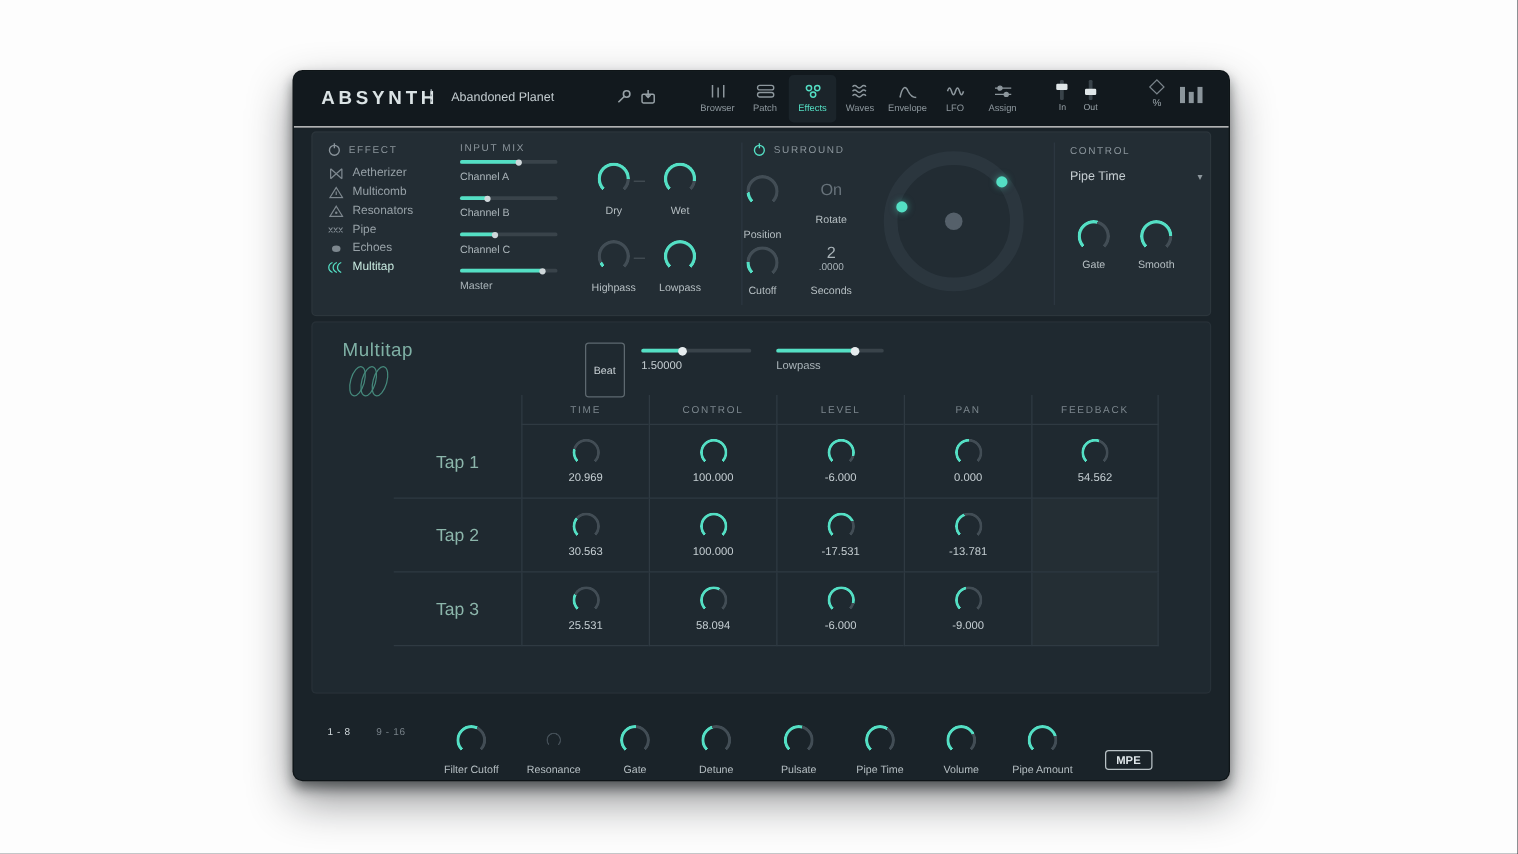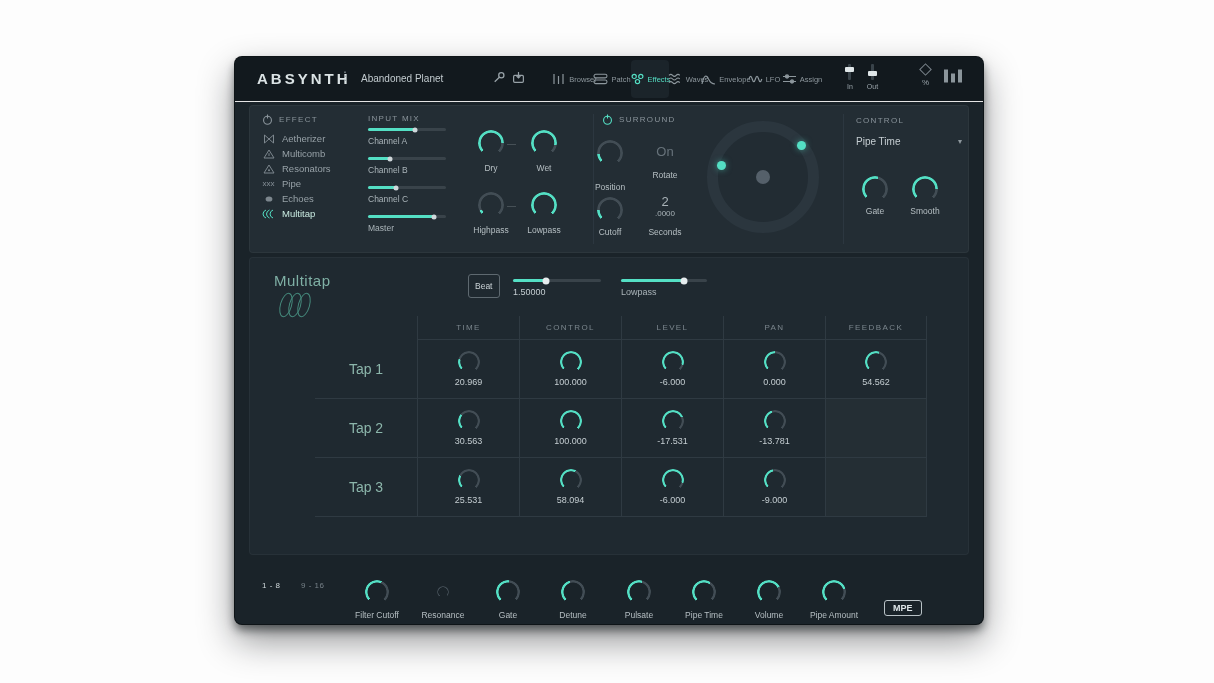--- a/index.html
+++ b/index.html
@@ -10,21 +10,21 @@
   
   .hdr{position:absolute;left:0;top:0;width:100%;height:44px;background:#12191e;border-bottom:1px solid #e5e5e5;}
   .hdr>div{position:absolute;}
   .logo{left:22px;top:13px;font-size:15px;font-weight:bold;letter-spacing:3px;color:#dbe3e5;}
   .logo-dots{left:104px;top:12px;color:#8d979d;font-size:12px;}
   .preset{left:126px;top:16px;font-size:10px;color:#c2cbcf;}
   .tool{color:#97a1a7;}
   .tool-wrench{left:257px;top:14px;}
   .tool-save{left:277px;top:14px;}
   .tabs{left:320px;top:3px;display:flex;}
-  .tab{width:38px;height:38px;display:flex;align-items:center;justify-content:center;gap:3px;color:#8d979d;border-radius:4px;}
+  .tab{width:38px;height:38px;display:flex;flex-direction:column;align-items:center;justify-content:center;gap:3px;color:#8d979d;border-radius:4px;}
   .tab .tlabel{font-size:7.5px;}
   .tab.active{color:#54dfc4;background:#1b242a;}
   .meters{left:612px;top:7px;display:flex;gap:14px;}
   .meter{display:flex;flex-direction:column;align-items:center;gap:3px;}
   .mtrack{width:3px;height:16px;background:#39434a;border-radius:1px;position:relative;}
   .mcap{position:absolute;left:-3px;width:9px;height:5px;background:#dfe6e8;border-radius:1px;}
   .mlabel{font-size:7px;color:#98a2a8;}
   .pct{left:686px;top:8px;display:flex;flex-direction:column;align-items:center;gap:4px;}
   .diamond{width:7px;height:7px;border:1px solid #79838a;transform:rotate(45deg);}
   .psign{font-size:8px;color:#98a2a8;}
@@ -69,21 +69,21 @@
 
   .dropdown{left:606px;top:30px;width:106px;display:flex;justify-content:space-between;align-items:center;}
   .dropdown .dtext{font-size:10px;color:#c6ced2;}
   .dropdown .caret{font-size:8px;color:#8d979d;}
 
   
   .mt-panel{position:absolute;left:14px;top:200px;width:718px;height:296px;background:#1f2930;border:1px solid rgba(255,255,255,.04);border-radius:4px;}
   .mt-panel>div{position:absolute;}
   .mt-title{left:24px;top:14px;font-size:15px;letter-spacing:.5px;color:#7fb0a5;}
   .mt-spring{left:26px;top:32px;}
-  .btn{border:1px solid #5e6970;border-radius:3px;color:#cbd3d7;font-size:8.5px;padding:6px 6px;background:transparent;display:inline-block;}
+  .btn{border:1px solid #5e6970;border-radius:3px;color:#cbd3d7;font-size:8.5px;padding:16px 6px;background:transparent;display:inline-block;}
   .beat-btn{left:218px;top:16px;}
   .s1{left:263px;top:21px;width:88px;}
   .s1val{left:263px;top:29px;font-size:9px;color:#c4cdd1;}
   .s2{left:371px;top:21px;width:86px;}
   .s2lab{left:371px;top:29px;font-size:9px;color:#aab4b9;}
   .grid{left:65px;top:58px;display:grid;grid-template-columns:102px repeat(5,102px);grid-template-rows:24px 59px 59px 59px;}
   .gc{position:relative;}
   .bl{border-left:1px solid #2f3a42;}
   .br{border-right:1px solid #2f3a42;}
   .bb{border-bottom:1px solid #2f3a42;}

